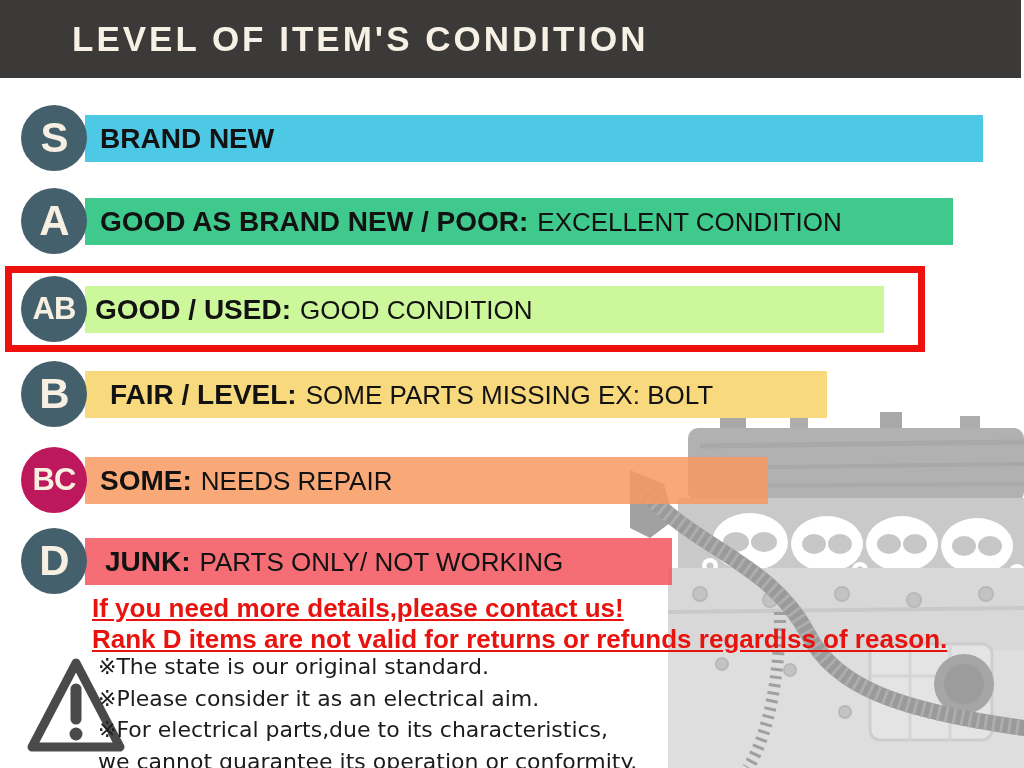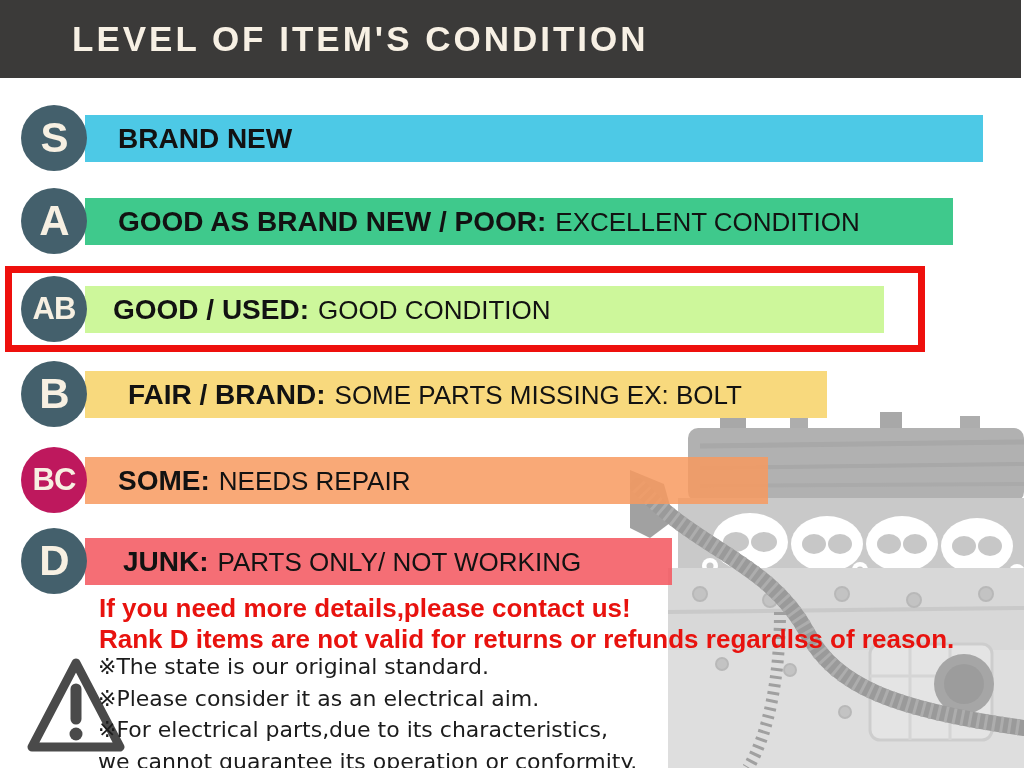--- a/index.html
+++ b/index.html
@@ -24,32 +24,32 @@
   .row .bar{
     position:absolute; left:85px; top:10px; height:47px; width:500px;
   }
   .row .badge{
     position:absolute; left:21px; top:0; width:66px; height:66px; border-radius:50%;
     display:flex; align-items:center; justify-content:center;
     font-weight:bold; z-index:3; letter-spacing:-1px;
   }
   .row .label{
     position:absolute; left:100px; top:10px; height:47px; line-height:47px;
-    white-space:nowrap; z-index:3; color:#121212;margin-left:18px;
+    white-space:nowrap; z-index:3; color:#121212;
   }
   .row .label .bold{ font-weight:bold; font-size:28px; }
   .row .label .rest{ font-size:26px; margin-left:9px; font-weight:normal;text-align:right; }
   
   .highlight-box{
     position:absolute; left:5px; top:266px; width:906px; height:72px;
     border:7px solid #ee100d; z-index:4; background:transparent; pointer-events:none;
   }
   
-  .notice{ position:absolute; left:99px; top:593px; z-index:5; font-weight:bold;
-    font-size:26px; line-height:31px; white-space:nowrap; }
+  .notice{ position:absolute; left:92px; top:593px; z-index:5; font-weight:bold;
+    font-size:26px; line-height:31px; white-space:nowrap;text-decoration:underline; }
   
   .notes{ position:absolute; left:98px; top:651px; z-index:5; color:#1c1c1c;
     font-family:"DejaVu Sans", sans-serif; font-size:22px; line-height:31.5px; white-space:nowrap; }
   .warning{ position:absolute; left:26px; top:655px; width:100px; height:104px; z-index:5; }
 </style>
 </head>
 <body>
 
 <div class="canvas">
 
@@ -153,21 +153,21 @@
     <div class="badge" style="background: rgb(68, 96, 108); color: rgb(247, 240, 226); font-size: 31px; text-align: right;">AB</div>
     <div class="label" style="left:95px">
       <span class="bold">GOOD / USED:</span><span class="rest">GOOD CONDITION</span>
     </div>
   </div>
 
   <div class="row" style="top:361px">
     <div class="bar" style="width: 742px; background: rgb(248, 217, 125);"></div>
     <div class="badge" style="background: rgb(68, 96, 108); color: rgb(247, 240, 226); font-size: 42px;">B</div>
     <div class="label" style="left:110px">
-      <span class="bold">FAIR / BRAND:</span><span class="rest">SOME PARTS MISSING EX: BOLT</span>
+      <span class="bold">FAIR / LEVEL:</span><span class="rest">SOME PARTS MISSING EX: BOLT</span>
     </div>
   </div>
 
   <div class="row" style="top:447px">
     <div class="bar" style="width: 683px; background: rgba(248, 154, 95, 0.85);"></div>
     <div class="badge" style="background: #be185d; color: rgb(247, 240, 226); font-size: 31px;">BC</div>
     <div class="label">
       <span class="bold">SOME:</span><span class="rest">NEEDS REPAIR</span>
     </div>
   </div>

